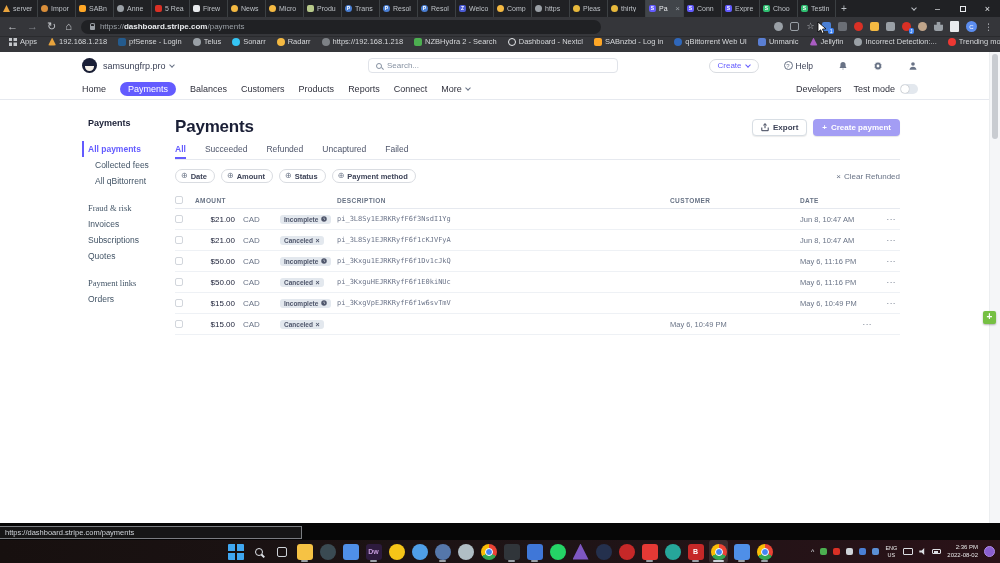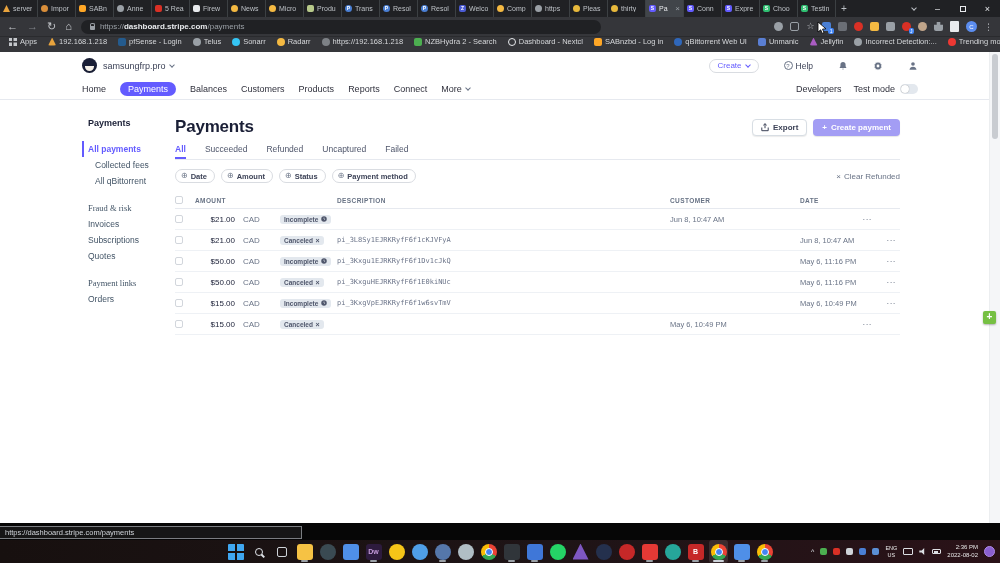--- a/index.html
+++ b/index.html
@@ -578,20 +578,24 @@
 </div>
 
 <div id="page">
 
   <div class="s-header">
     <span class="s-avatar"></span>
     <span class="s-account">
       <span>samsungfrp.pro</span>
       <span class="chev" style="color:#697386"></span>
     </span>
+    <div class="s-search">
+      <span class="mag"></span>
+      <input placeholder="Search..." style="">
+    </div>
     <div class="s-hright">
       <span class="createpill">
         <span>Create</span>
         <span class="chev"></span>
       </span>
       <span class="helpwrap">
         <span class="qcirc">?</span>
         <span>Help</span>
       </span>
       <span>
@@ -787,20 +791,21 @@
               <span>Incomplete</span>
               <span>
                 <svg width="6" height="6" viewBox="0 0 10 10" style="display:block">
                   <circle cx="5" cy="5" r="4.6" fill="#4f566b"></circle>
                   <path d="M5 2.6V5l1.8 1.3" stroke="#e3e8ee" stroke-width="1.1" fill="none"></path>
                 </svg>
               </span>
 
             </span>
           </span>
+          <span class="c-desc">pi_3L8Sy1EJRKRyfF6f3NsdI1Yg</span>
           <span></span>
           <span class="c-date">Jun 8, 10:47 AM</span>
           <span class="c-kebab">···</span>
         </div>
 
         <div class="tgrid trow">
           <span class="cb"></span>
           <span class="c-amount">$21.00</span>
           <span class="c-cur">CAD</span>
           <span class="c-badge">

